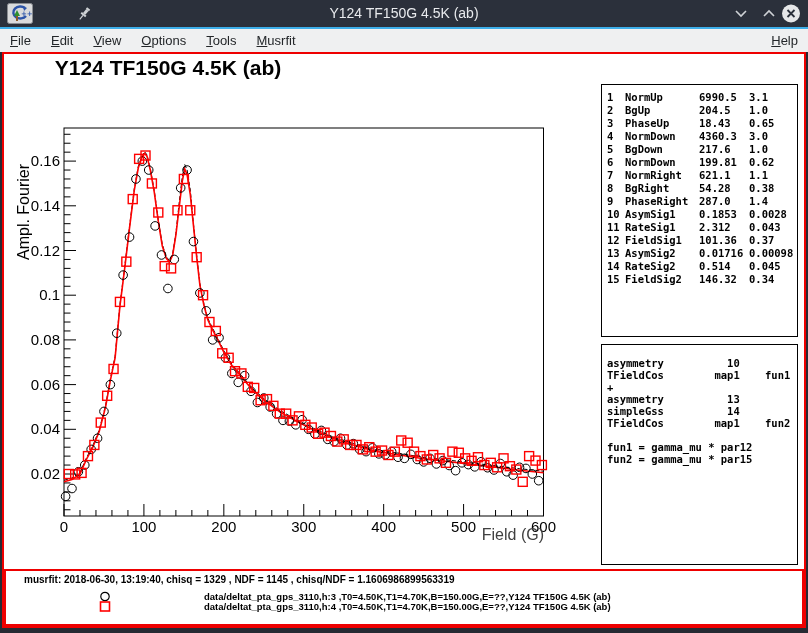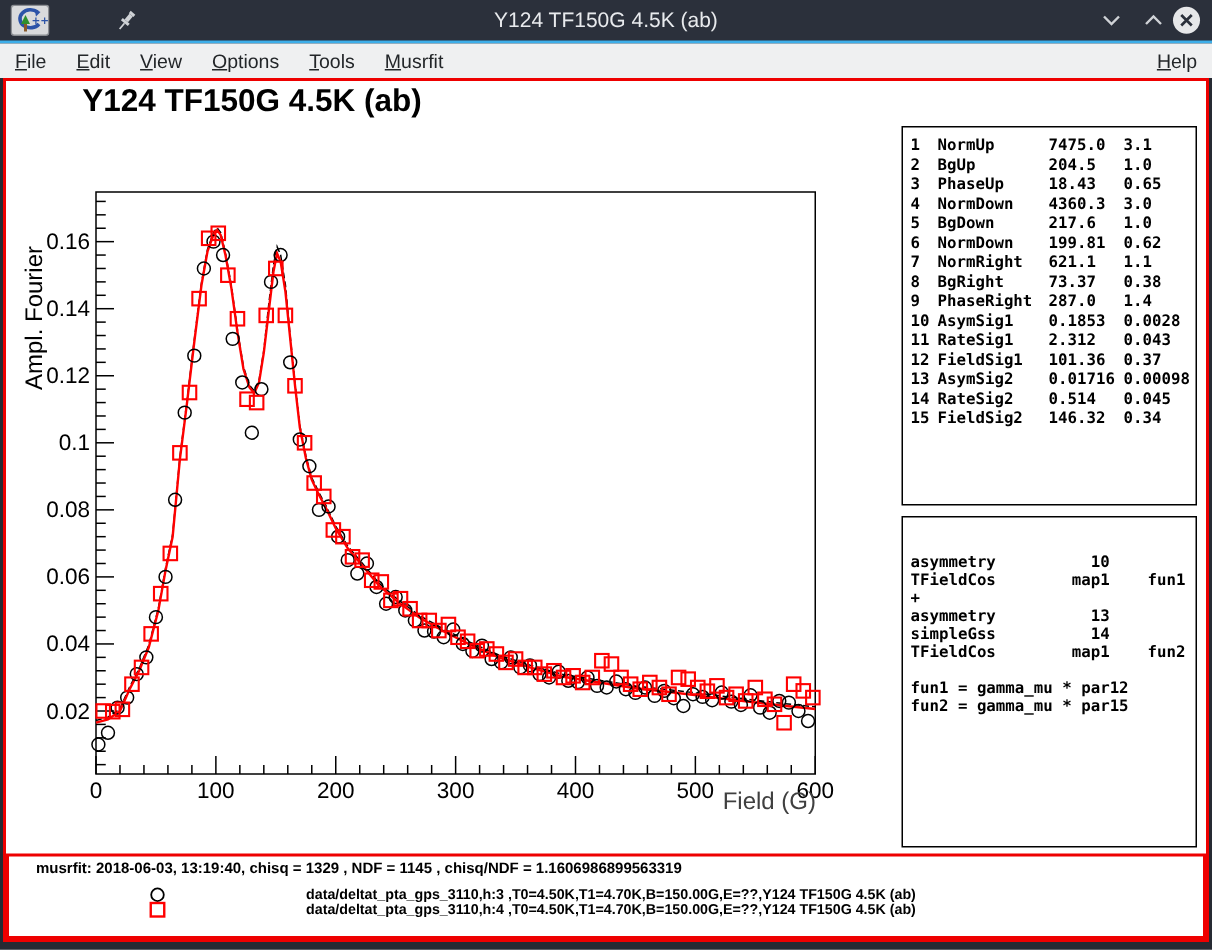--- a/index.html
+++ b/index.html
@@ -39,21 +39,21 @@
             text-align:right; font-size:16px; color:#404040; }
   #chart { position:absolute; left:0; top:0; }
 
   
   .statbox { position:absolute; background:#fff; border:1px solid #000;
              font-family:"DejaVu Sans Mono", monospace; font-weight:bold;
              font-size:10.5px; color:#000; }
   .params { left:597px; top:30px; width:197px; height:253px; padding:6px 0 0 5px; }
   .param-row { display:grid; grid-template-columns:18px 74px 50px auto;
                height:13px; line-height:13px; }
-  .theory { left:597px; top:290px; width:197px; height:221px; padding:24px 0 0 5px; }
+  .theory { left:597px; top:290px; width:197px; height:221px; padding:12px 0 0 5px; }
   .theory-line { height:12px; line-height:12px; white-space:pre; }
 
   
   .footer-pad { position:absolute; left:0; top:515px; width:800px; height:57px;
                 border:2px solid #ee0000; background:#fff; }
   .status-line { position:absolute; left:18px; top:3px; font-size:10px;
                  font-weight:bold; color:#000; white-space:nowrap; }
   .legend-row { position:absolute; left:0; width:796px; height:15px; }
   .legend-row .mk { position:absolute; left:92px; top:0; width:14px; height:15px; }
   .legend-row .txt { position:absolute; left:198px; top:2px; font-size:9.5px;
@@ -362,21 +362,21 @@
         <rect x="533.4016666666666" y="406.56" width="9" height="9" fill="none" stroke="#ff0000" stroke-width="1.4"></rect>
       </g>
     </svg>
   <div class="ylabel">Ampl. Fourier</div>
   <div class="xlabel">Field (G)</div>
 
   <div class="statbox params" id="params-box">
       <div class="param-row">
         <span>1</span>
         <span>NormUp</span>
-        <span>7475.0</span>
+        <span>6990.5</span>
         <span>3.1</span>
       </div>
       <div class="param-row">
         <span>2</span>
         <span>BgUp</span>
         <span>204.5</span>
         <span>1.0</span>
       </div>
       <div class="param-row">
         <span>3</span>
@@ -404,21 +404,21 @@
       </div>
       <div class="param-row">
         <span>7</span>
         <span>NormRight</span>
         <span>621.1</span>
         <span>1.1</span>
       </div>
       <div class="param-row">
         <span>8</span>
         <span>BgRight</span>
-        <span>73.37</span>
+        <span>54.28</span>
         <span>0.38</span>
       </div>
       <div class="param-row">
         <span>9</span>
         <span>PhaseRight</span>
         <span>287.0</span>
         <span>1.4</span>
       </div>
       <div class="param-row">
         <span>10</span>
@@ -463,21 +463,21 @@
       <div class="theory-line">+</div>
       <div class="theory-line">asymmetry          13</div>
       <div class="theory-line">simpleGss          14</div>
       <div class="theory-line">TFieldCos        map1    fun2</div>
       <div class="theory-line"> </div>
       <div class="theory-line">fun1 = gamma_mu * par12</div>
       <div class="theory-line">fun2 = gamma_mu * par15</div>
     </div>
 
   <div class="footer-pad">
-    <div class="status-line">musrfit: 2018-06-03, 13:19:40, chisq = 1329 , NDF = 1145 , chisq/NDF = 1.1606986899563319</div>
+    <div class="status-line">musrfit: 2018-06-30, 13:19:40, chisq = 1329 , NDF = 1145 , chisq/NDF = 1.1606986899563319</div>
     <div id="legend-rows">
         <div class="legend-row" style="top: 18px;">
           <svg class="mk" viewBox="0 0 14 15">
             <circle cx="7" cy="7.5" r="4.2" fill="none" stroke="#000000" stroke-width="1.2"></circle>
           </svg>
           <div class="txt">data/deltat_pta_gps_3110,h:3 ,T0=4.50K,T1=4.70K,B=150.00G,E=??,Y124 TF150G 4.5K (ab)</div>
         </div>
         <div class="legend-row" style="top: 28px;">
           <svg class="mk" viewBox="0 0 14 15">
             <rect x="2.5" y="3" width="9" height="9" fill="none" stroke="#ff0000" stroke-width="1.6"></rect>

